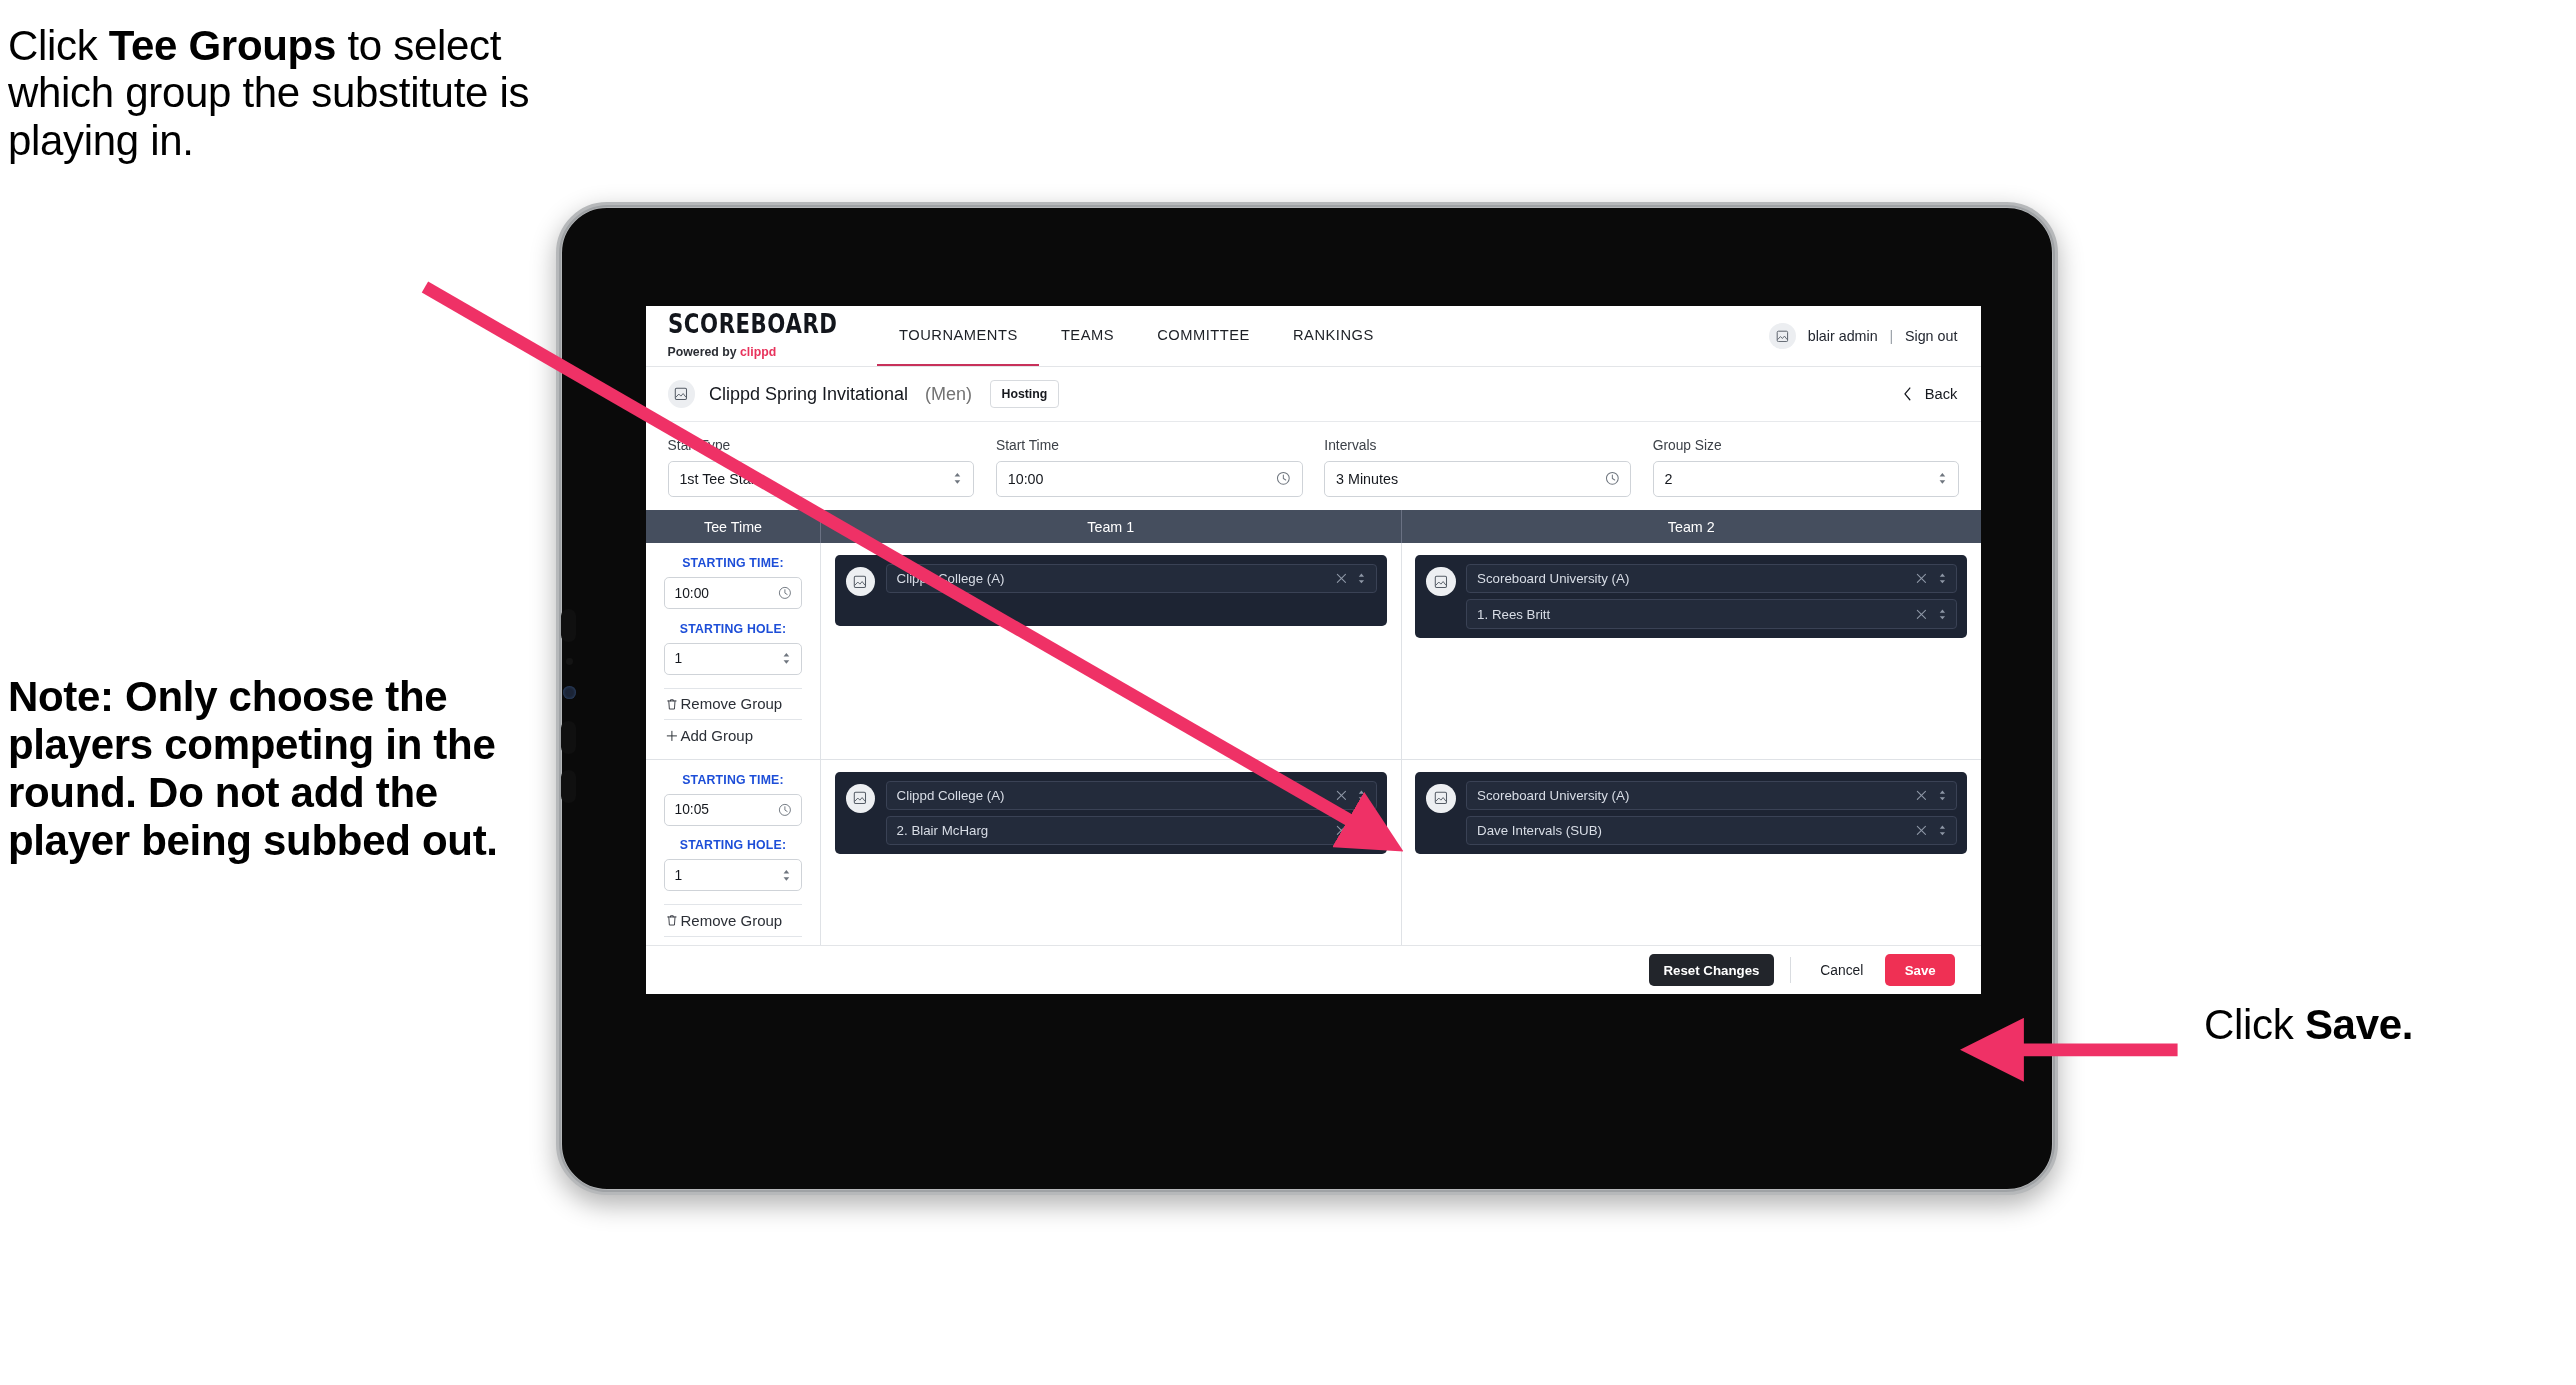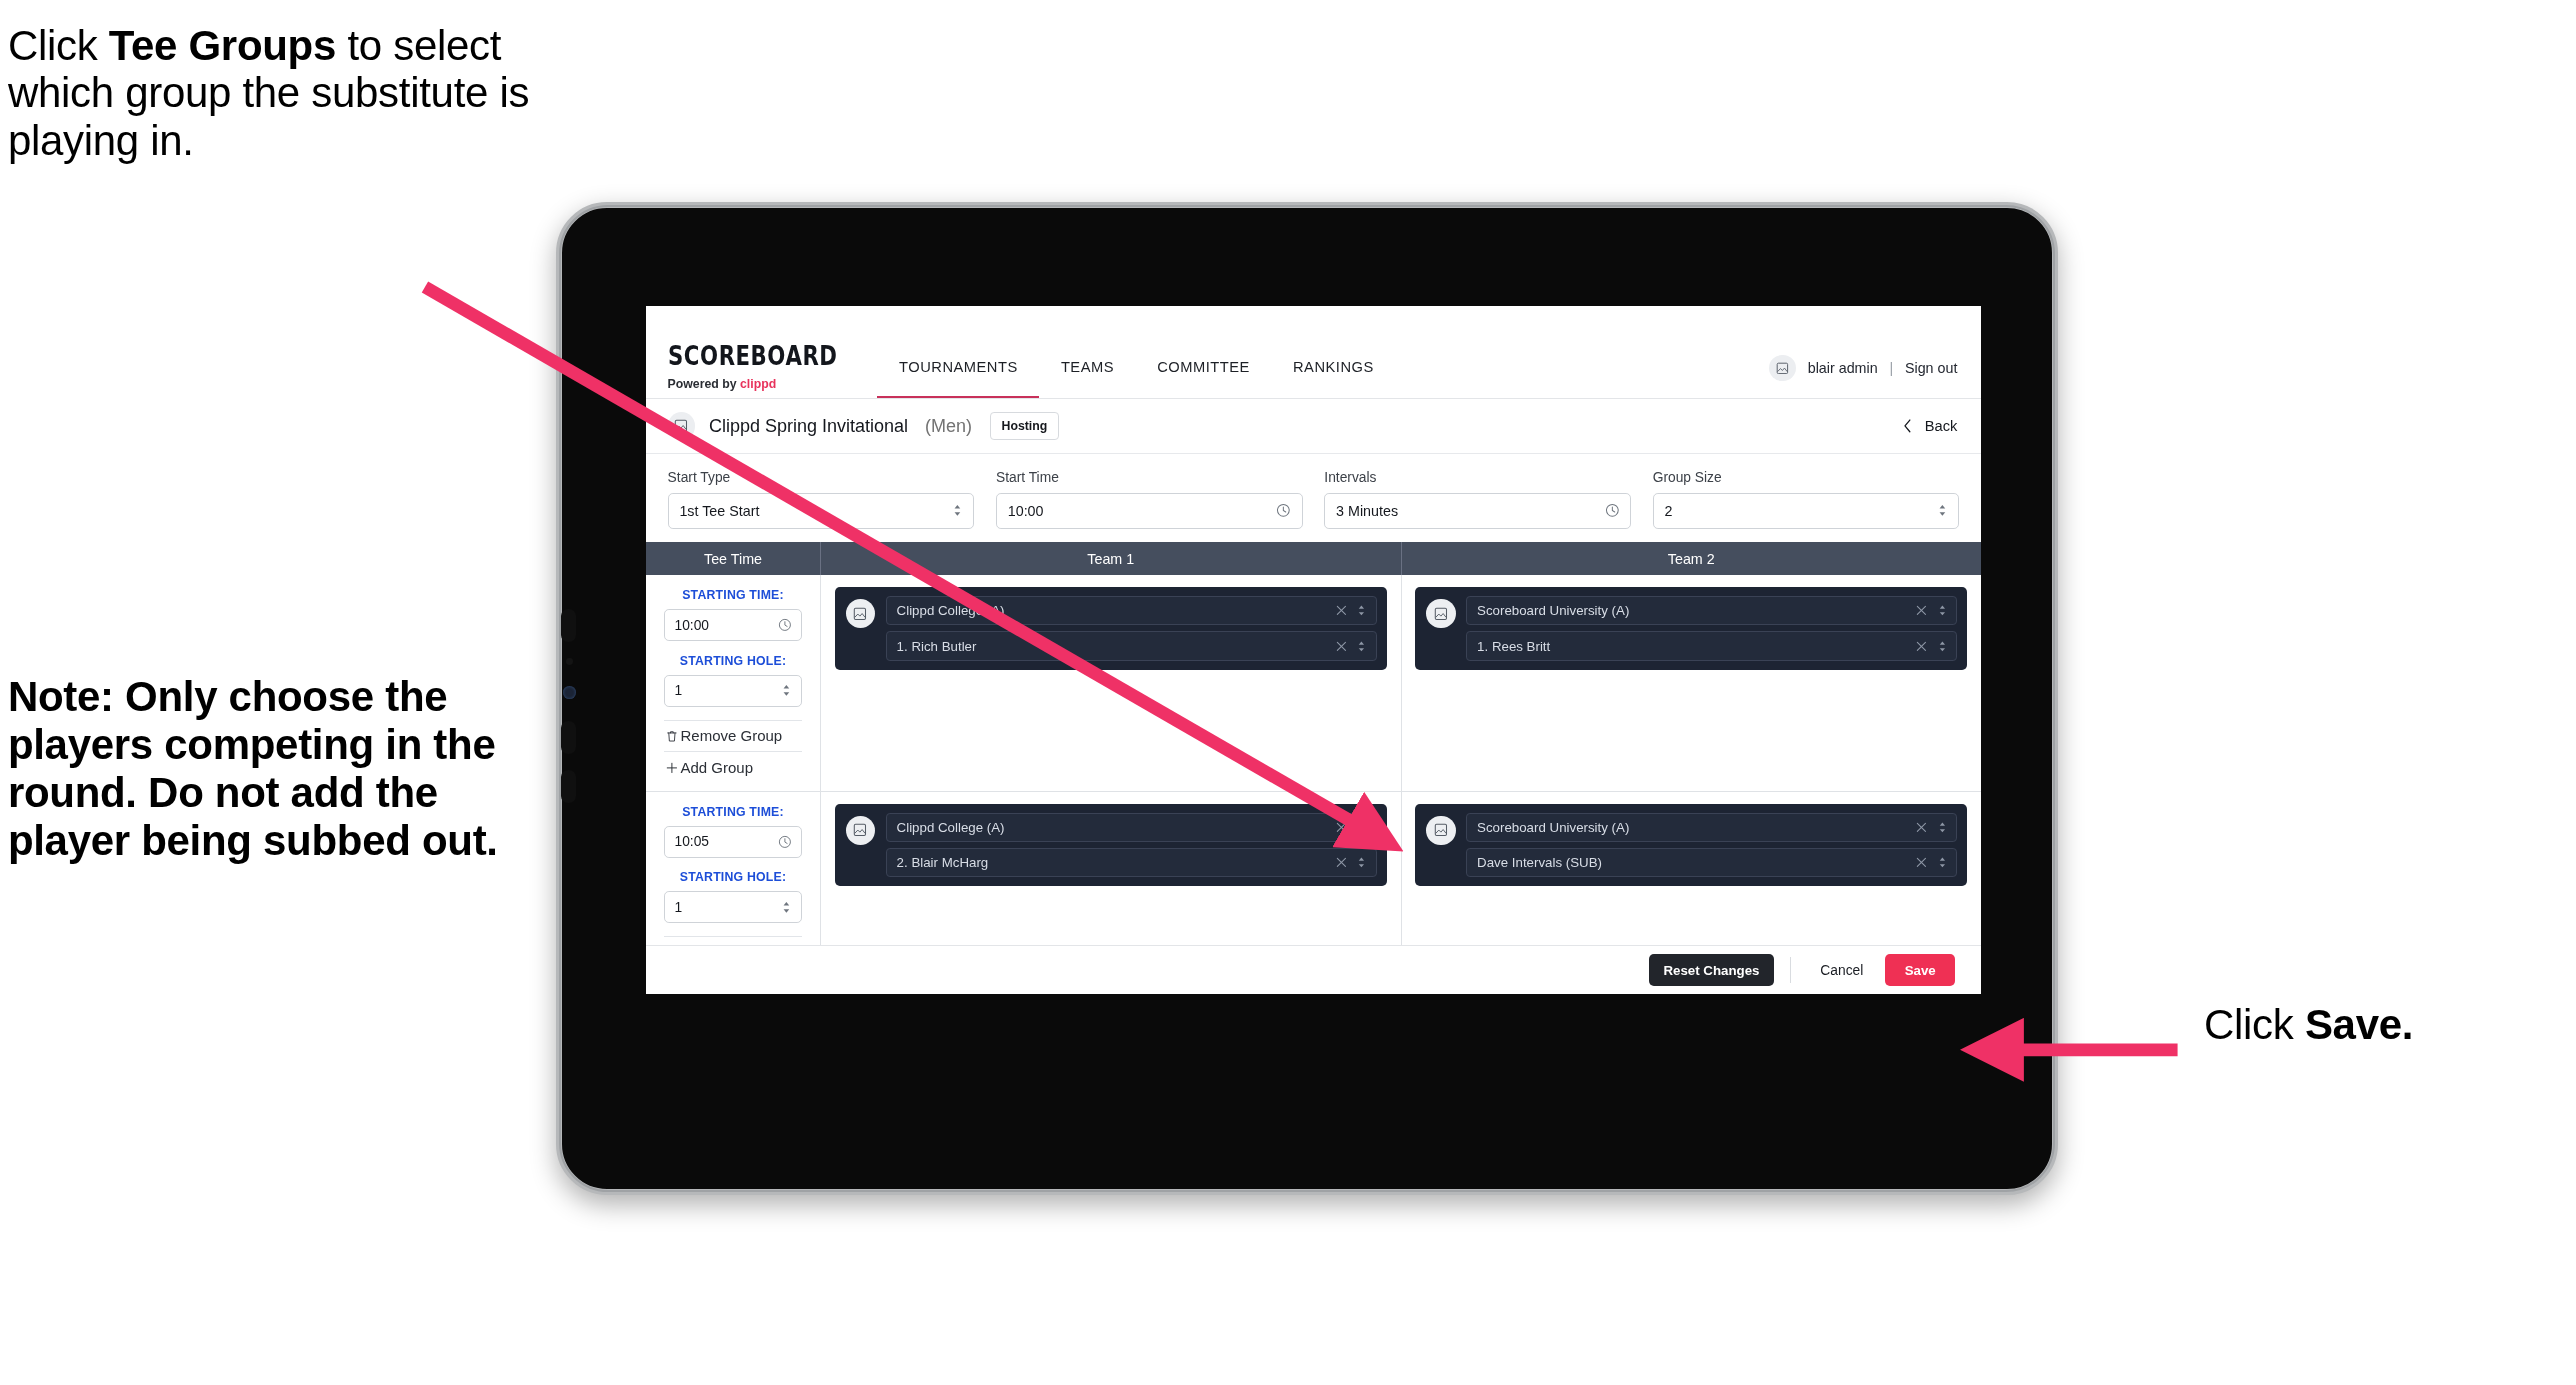--- a/index.html
+++ b/index.html
@@ -48,21 +48,21 @@
     position: absolute; left: 84px; top: 98px;
     width: 1335px; height: 688px;
     background: #fff;
     overflow: hidden;
     display: flex; flex-direction: column;
   }
 
   
   .navbar {
     height: 61px; background: #fff; border-bottom: 1px solid #e3e5e8;
-    display: flex; align-items: stretch; padding-left: 21.6px; flex: 0 0 auto; margin-top: 32px;
+    display: flex; align-items: stretch; padding-left: 21.6px; flex: 0 0 auto;
   }
   .brand { display:flex; flex-direction:column; justify-content:center; padding-right: 29.5px; }
   .brand-main {
     font-family: "DejaVu Sans", sans-serif;
     font-weight: 700; font-size: 22.6px; letter-spacing: 0.6px;
     color: #13161c; transform: scaleY(1.18) scaleX(0.94); transform-origin: left center;
     line-height: 1;
   }
   .brand-sub { font-size: 12.3px; color: #2a2d33; margin-top: 8.8px; font-weight:600; }
   .brand-sub .clippd { color: #e8335c; font-weight: 700; }
@@ -374,36 +374,20 @@
                       </svg>
                     </span>
                   <span>
                       <svg width="8.8" height="12.8" viewBox="0 0 10 14">
                         <path d="M5 1.5L8 5H2z" fill="#8e97a6"></path>
                         <path d="M5 12.5L2 9h6z" fill="#8e97a6"></path>
                       </svg>
                     </span>
                 </span>
               </div>
-              <div class="gc-item">
-                <span class="nm">1. Rich Butler</span>
-                <span class="gc-act">
-                  <span>
-                      <svg width="10.8" height="10.8" viewBox="0 0 12 12">
-                        <path d="M1.5 1.5l9 9M10.5 1.5l-9 9" stroke="#8e97a6" stroke-width="1.2" stroke-linecap="round"></path>
-                      </svg>
-                    </span>
-                  <span>
-                      <svg width="8.8" height="12.8" viewBox="0 0 10 14">
-                        <path d="M5 1.5L8 5H2z" fill="#8e97a6"></path>
-                        <path d="M5 12.5L2 9h6z" fill="#8e97a6"></path>
-                      </svg>
-                    </span>
-                </span>
-              </div>
             </div>
           </div>
 
           <div class="cell-team">
             <div class="groupcard">
               <div class="gc-logo">
                 <svg width="13.8" height="13.8" viewBox="0 0 16 16">
                   <rect x="1.5" y="1.5" width="13" height="13" rx="1.5" fill="none" stroke="#555c66" stroke-width="1.2"></rect>
                   <path d="M2 12l3.6-3.8 2.4 2.4 2.6-3L14 12" fill="none" stroke="#555c66" stroke-width="1.1"></path>
                 </svg>

